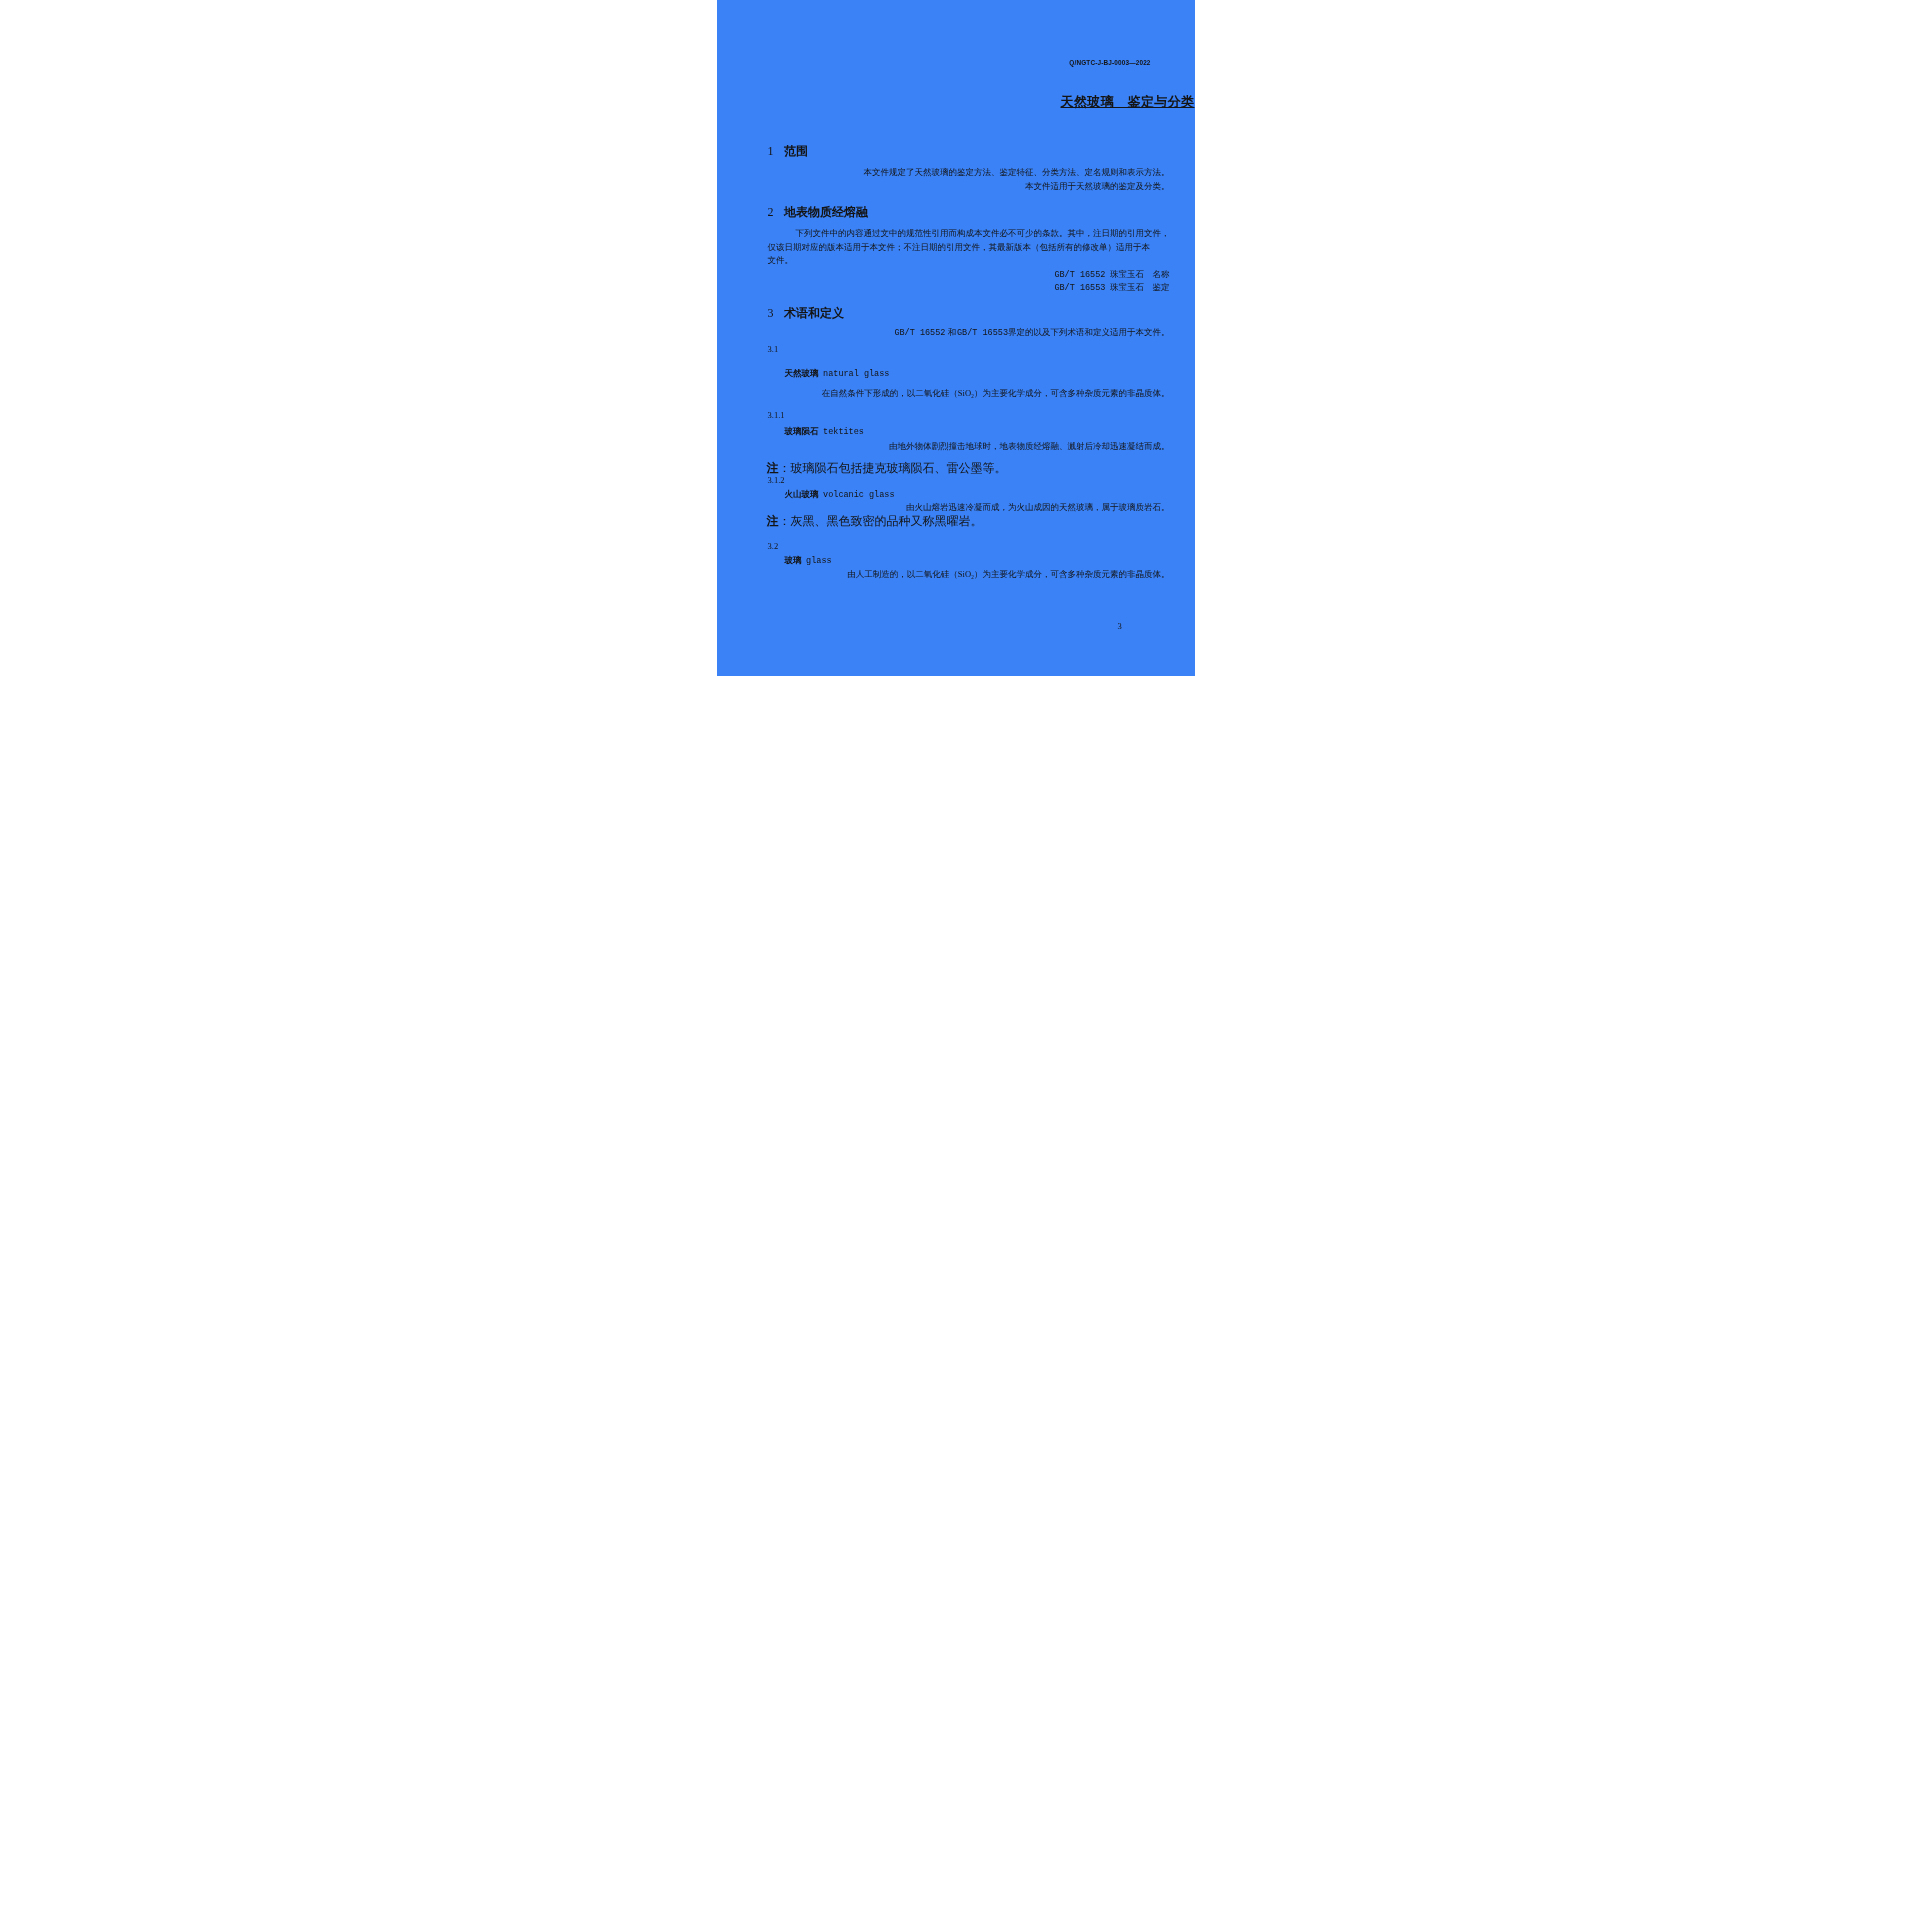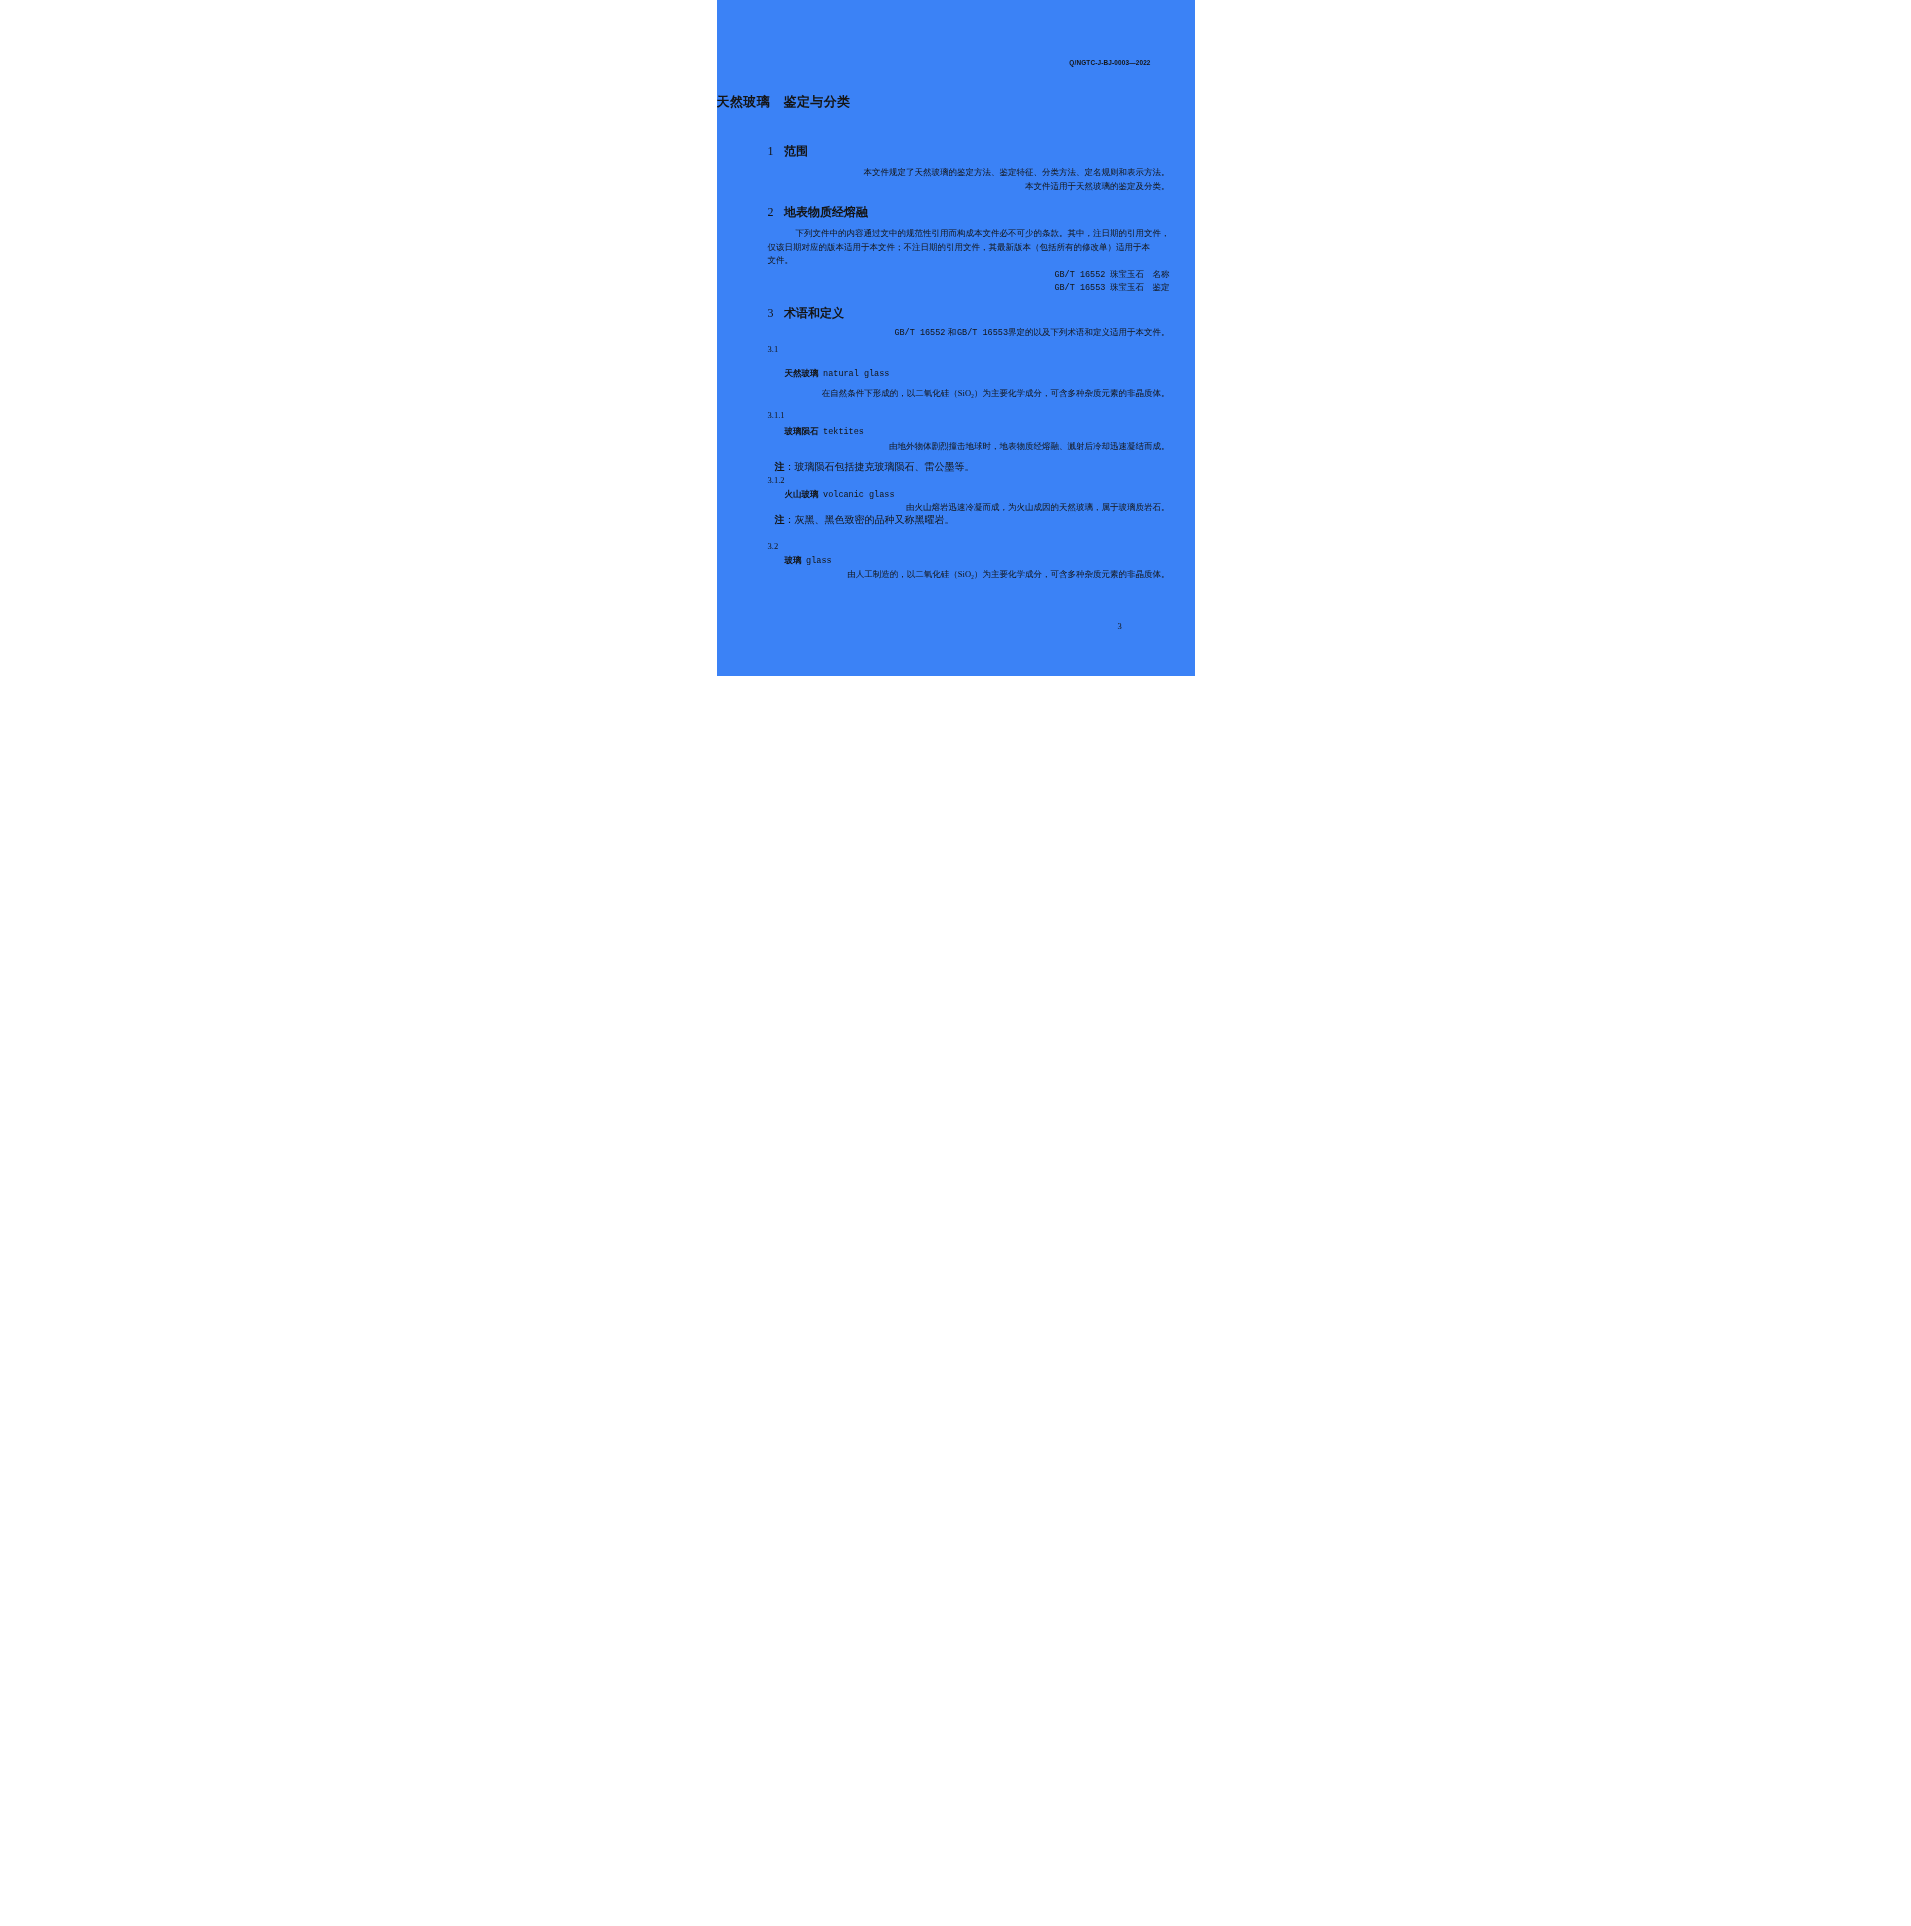--- a/index.html
+++ b/index.html
@@ -13,23 +13,23 @@
   }
   .abs{position:absolute;white-space:nowrap;}
 
   .doc-code{
     top:58px;right:44px;
     font-family:"Liberation Sans","DejaVu Sans",sans-serif;
     font-weight:bold;font-size:8px;letter-spacing:0.2px;
     transform:scaleX(.8);transform-origin:100% 50%;
   }
   .doc-title{
-    top:93px;left:0;right:0;text-align:left;
+    top:93px;left:0;right:0;text-align:right;
     font-family:"Liberation Sans","DejaVu Sans",sans-serif;
-    font-weight:bold;font-size:13px;letter-spacing:0.4px;
+    font-weight:bold;font-size:13px;letter-spacing:0.4px;text-decoration:underline;
   }
   .clause-h{
     font-family:"Liberation Sans","DejaVu Sans",sans-serif;
     font-weight:bold;font-size:12px;left:51px;
   }
   .clause-h .clause-num{
     font-family:"Liberation Serif","DejaVu Serif",serif;
     font-weight:normal;display:inline-block;margin-right:10.4px;
   }
   .body-line{
@@ -49,21 +49,21 @@
   .term-h .en{
     font-family:"Liberation Mono","DejaVu Sans Mono",monospace;
     margin-left:4.6px;
   }
   .ref-line .code,.mixed .code{
     font-family:"Liberation Mono","DejaVu Sans Mono",monospace;
   }
   .ref-line .name{margin-left:4.6px;}
   .mixed .mid{margin:0 0.8px 0 2.3px;}
   .note-line{
-    left:58px;font-size:10px;width:378px;
+    left:50px;font-size:12px;width:378px;
   }
   .note-line .note-label{
     font-family:"Liberation Sans","DejaVu Sans",sans-serif;
     font-weight:bold;
   }
   .note-line .note-text{
     font-family:"Liberation Serif","DejaVu Serif",serif;
   }
   .page-num{
     top:621px;left:401px;

